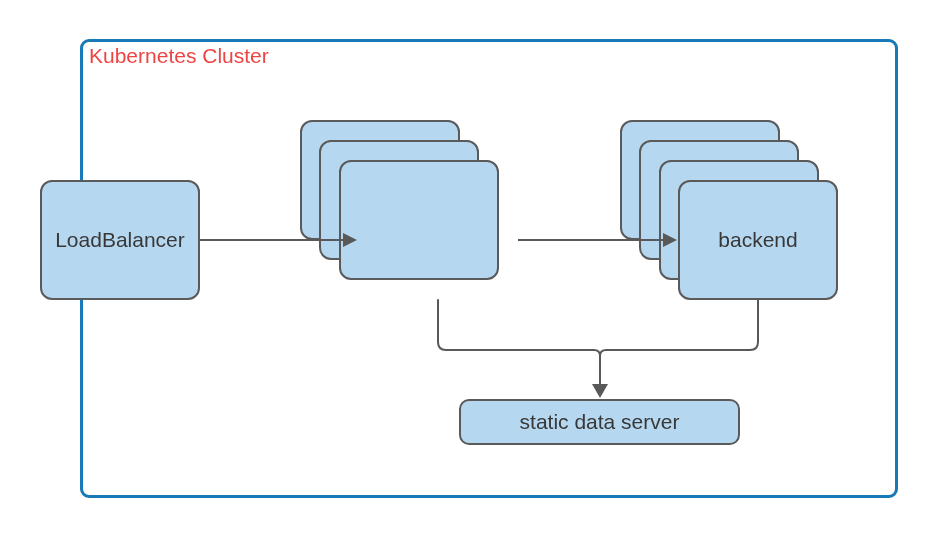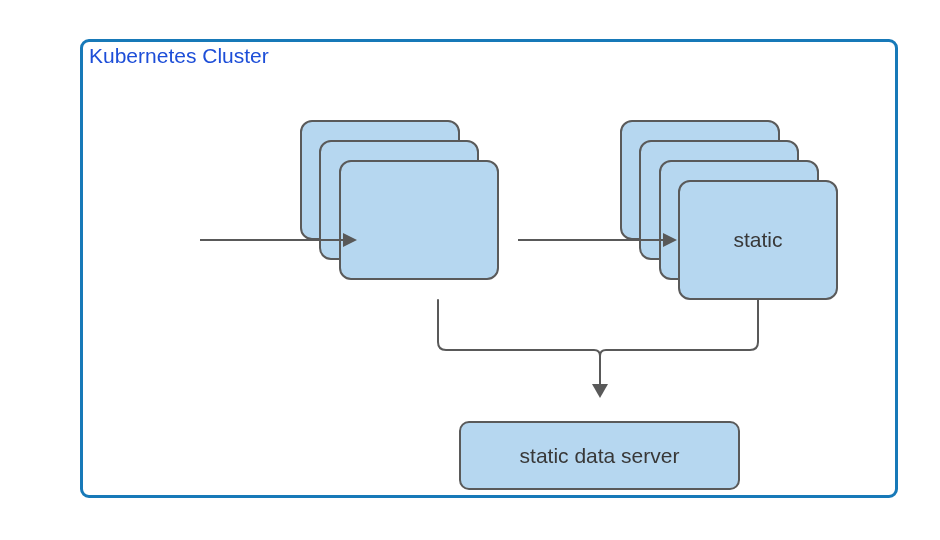--- a/index.html
+++ b/index.html
@@ -16,21 +16,21 @@
     left: 80px; top: 39px;
     width: 818px; height: 459px;
     border: 3px solid #1779b8;
     border-radius: 9px;
     box-sizing: border-box;
     background: transparent;
   }
   .cluster-label {
     position: absolute;
     left: 6px; top: 2px;
-    color: #1d4ed8;
+    color: #ef4444;
     font-size: 21px;
     white-space: nowrap;
   }
   .node {
     position: absolute;
     background: #b6d7f0;
     border: 2px solid #5a5a5a;
     box-sizing: border-box;
     display: flex;
     align-items: center;
@@ -43,23 +43,22 @@
   .fe-1      { left: 300px; top: 120px; }
   .fe-2      { left: 319px; top: 140px; }
   .fe-3      { left: 339px; top: 160px; }
   .fe-front  { left: 358px; top: 180px; }
   .be-1      { left: 620px; top: 120px; }
   .be-2      { left: 639px; top: 140px; }
   .be-3      { left: 659px; top: 160px; }
   .be-front  { left: 678px; top: 180px; }
   .sds {
     left: 459px; top: 399px;
-    width: 281px; height: 69px;
+    width: 281px; height: 46px;
     border-radius: 10px;
-    margin-top: 22px;
   }
   svg.wires {
     position: absolute;
     left: 0; top: 0;
     width: 940px; height: 540px;
     pointer-events: none;
   }
   .node-label { pointer-events: none; }
 </style>
 </head>
@@ -72,23 +71,26 @@
   </div>
 
   <div class="node big fe-1"></div>
   <div class="node big fe-2"></div>
   <div class="node big fe-3"></div>
 
   <div class="node big be-1"></div>
   <div class="node big be-2"></div>
   <div class="node big be-3"></div>
   <div class="node big be-front">
-    <span class="node-label">static</span>
+    <span class="node-label">backend</span>
   </div>
 
+  <div class="node big lb">
+    <span class="node-label">LoadBalancer</span>
+  </div>
 
   <div class="node sds">
     <span class="node-label">static data server</span>
   </div>
 
   <svg class="wires" viewBox="0 0 940 540" xmlns="http://www.w3.org/2000/svg">
 
     <path d="M 200 240 H 344" fill="none" stroke-width="2" stroke="#595959"></path>
     <polygon points="357,240 343,233 343,247" fill="#595959"></polygon>
 

